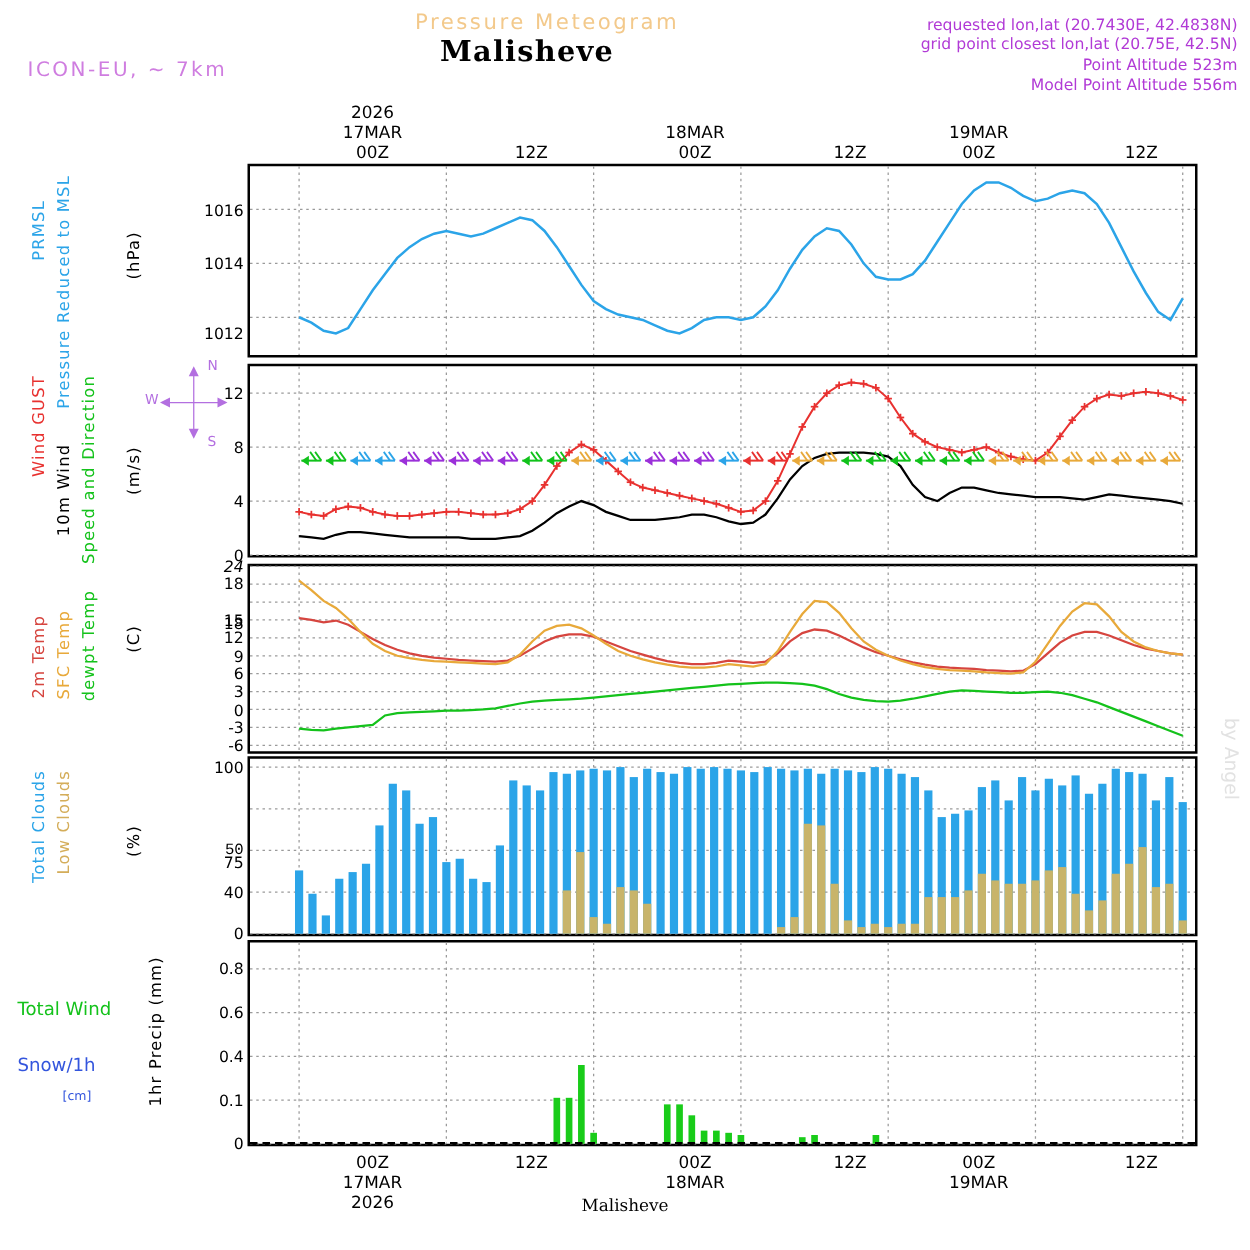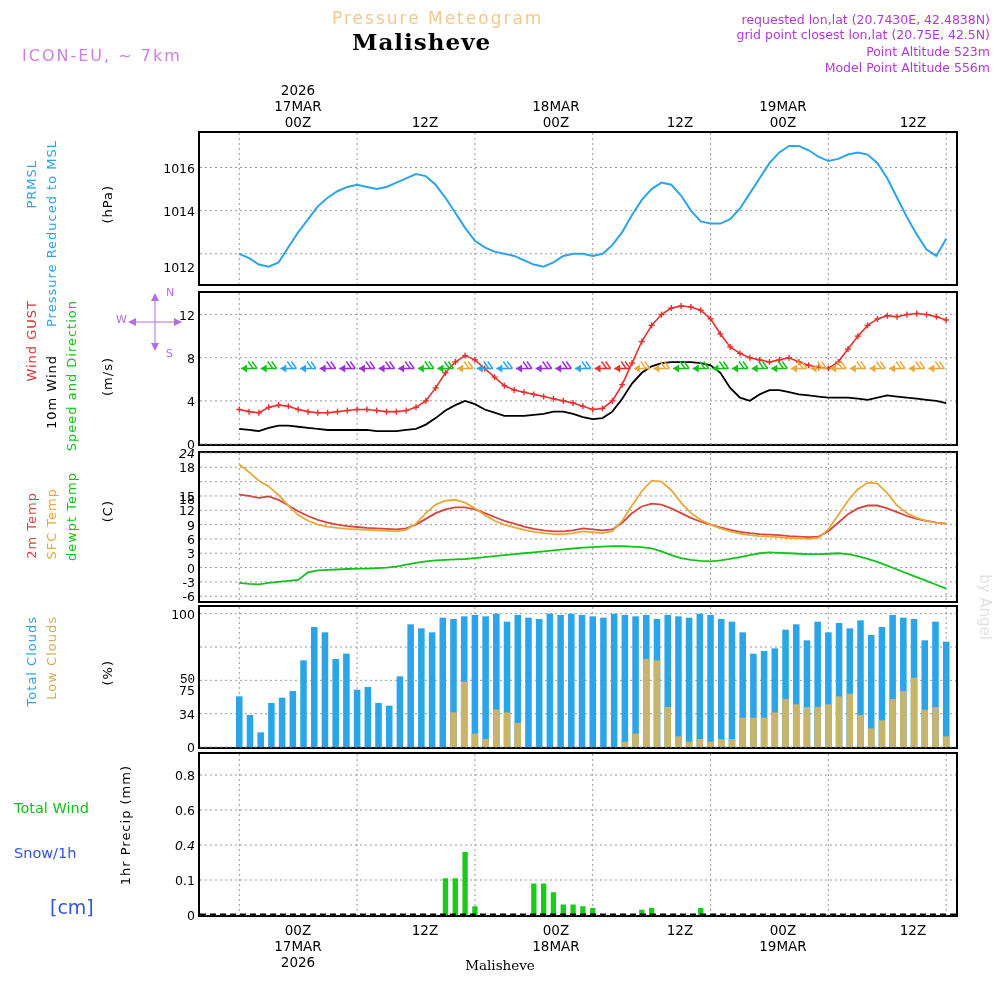--- a/index.html
+++ b/index.html
@@ -630,29 +630,29 @@
       <rect x="710.7788133711607" y="12" width="6.5415468113975574" height="128" fill="#2ba4e8"></rect>
       <rect x="710.7788133711607" y="70.66666666666666" width="6.5415468113975574" height="69.33333333333334" fill="#c8b46a"></rect>
       <rect x="721.4895571728135" y="33.33333333333334" width="6.5415468113975574" height="106.66666666666666" fill="#2ba4e8"></rect>
       <rect x="721.4895571728135" y="102.66666666666666" width="6.5415468113975574" height="37.33333333333334" fill="#c8b46a"></rect>
       <rect x="732.2003009744665" y="14.666666666666657" width="6.5415468113975574" height="125.33333333333334" fill="#2ba4e8"></rect>
       <rect x="732.2003009744665" y="100" width="6.5415468113975574" height="40" fill="#c8b46a"></rect>
       <rect x="742.9110447761193" y="34.66666666666667" width="6.5415468113975574" height="105.33333333333333" fill="#2ba4e8"></rect>
       <rect x="742.9110447761193" y="129.33333333333334" width="6.5415468113975574" height="10.666666666666657" fill="#c8b46a"></rect>
     </svg>
 <div class="ytick" style="top: 140px;">0</div>
-    <div class="ytick" style="top: 106.667px;">34</div>
+    <div class="ytick" style="top: 106.667px;">40</div>
     <div class="ytick" style="top: 73.3333px; font-family: Liberation Mono, monospace;">50</div>
     <div class="ytick" style="top: 40px; margin-top: 43px;">75</div>
     <div class="ytick" style="top: 6.66667px;">100</div>
   </div>
 
 <div class="abs" style="left:14px;top:800px;font-size:14.5px;color:#14c21b;">Total  Wind</div>
 <div class="abs" style="left:14px;top:845px;font-size:14.5px;color:#3355dd;">Snow/1h</div>
-<div class="abs" style="left:50px;top:896px;font-size:19px;color:#3355dd;">[cm]</div>
+<div class="abs" style="left:50px;top:872px;font-size:10px;color:#3355dd;">[cm]</div>
 <div class="vlabel" style="left:118px;top:765px;color:#000;">1hr Precip (mm)</div>
 <div class="panel" id="p-precip" style="top:752px;height:165px;">
   <svg id="svg-precip" width="756" height="161" viewBox="0 0 756 161" preserveAspectRatio="none">
       <line x1="39.27272727272727" y1="0" x2="39.27272727272727" y2="161" stroke="#9a9a9a" stroke-width="1" stroke-dasharray="2,3"></line>
       <line x1="157.0909090909091" y1="0" x2="157.0909090909091" y2="161" stroke="#9a9a9a" stroke-width="1" stroke-dasharray="2,3"></line>
       <line x1="274.90909090909093" y1="0" x2="274.90909090909093" y2="161" stroke="#9a9a9a" stroke-width="1" stroke-dasharray="2,3"></line>
       <line x1="392.7272727272727" y1="0" x2="392.7272727272727" y2="161" stroke="#9a9a9a" stroke-width="1" stroke-dasharray="2,3"></line>
       <line x1="510.54545454545456" y1="0" x2="510.54545454545456" y2="161" stroke="#9a9a9a" stroke-width="1" stroke-dasharray="2,3"></line>
       <line x1="628.3636363636364" y1="0" x2="628.3636363636364" y2="161" stroke="#9a9a9a" stroke-width="1" stroke-dasharray="2,3"></line>
       <line x1="746.1818181818181" y1="0" x2="746.1818181818181" y2="161" stroke="#9a9a9a" stroke-width="1" stroke-dasharray="2,3"></line>
@@ -672,21 +672,21 @@
       <rect x="370.4278953922789" y="150.5" width="5.326027397260274" height="10.5" fill="#19cc19"></rect>
       <rect x="380.2460772104607" y="152.25" width="5.326027397260274" height="8.75" fill="#19cc19"></rect>
       <rect x="390.06425902864254" y="154" width="5.326027397260274" height="7" fill="#19cc19"></rect>
       <rect x="439.15516811955166" y="155.75" width="5.326027397260274" height="5.25" fill="#19cc19"></rect>
       <rect x="448.9733499377335" y="154" width="5.326027397260274" height="7" fill="#19cc19"></rect>
       <rect x="498.0642590286426" y="154" width="5.326027397260274" height="7" fill="#19cc19"></rect>
       <line x1="0" y1="160.5" x2="756" y2="160.5" stroke="#000" stroke-width="2" stroke-dasharray="6,4"></line>
     </svg>
 <div class="ytick" style="top: 161px;">0</div>
     <div class="ytick" style="top: 126px;">0.1</div>
-    <div class="ytick" style="top: 91px; font-style: italic;">0.4</div>
+    <div class="ytick" style="top: 91px;">0.4</div>
     <div class="ytick" style="top: 56px;">0.6</div>
     <div class="ytick" style="top: 21px;">0.8</div>
   </div>
 
 <div class="abs bottomlab" style="left:258px;top:922px;width:80px;">00Z</div>
 <div class="abs bottomlab" style="left:385px;top:922px;width:80px;">12Z</div>
 <div class="abs bottomlab" style="left:516px;top:922px;width:80px;">00Z</div>
 <div class="abs bottomlab" style="left:640px;top:922px;width:80px;">12Z</div>
 <div class="abs bottomlab" style="left:743px;top:922px;width:80px;">00Z</div>
 <div class="abs bottomlab" style="left:873px;top:922px;width:80px;">12Z</div>

